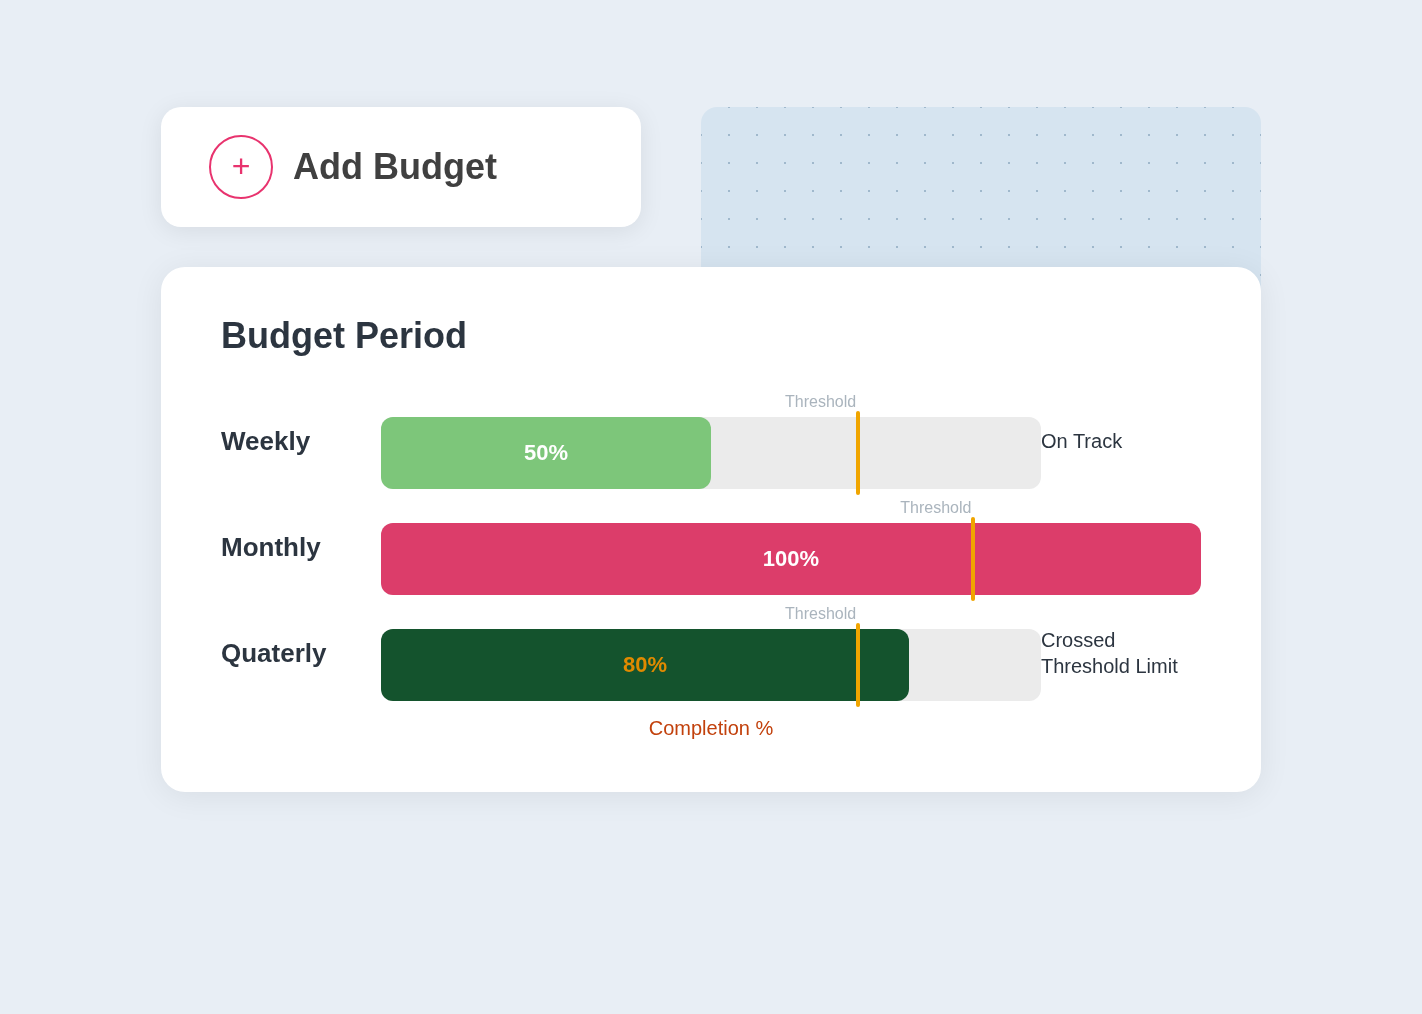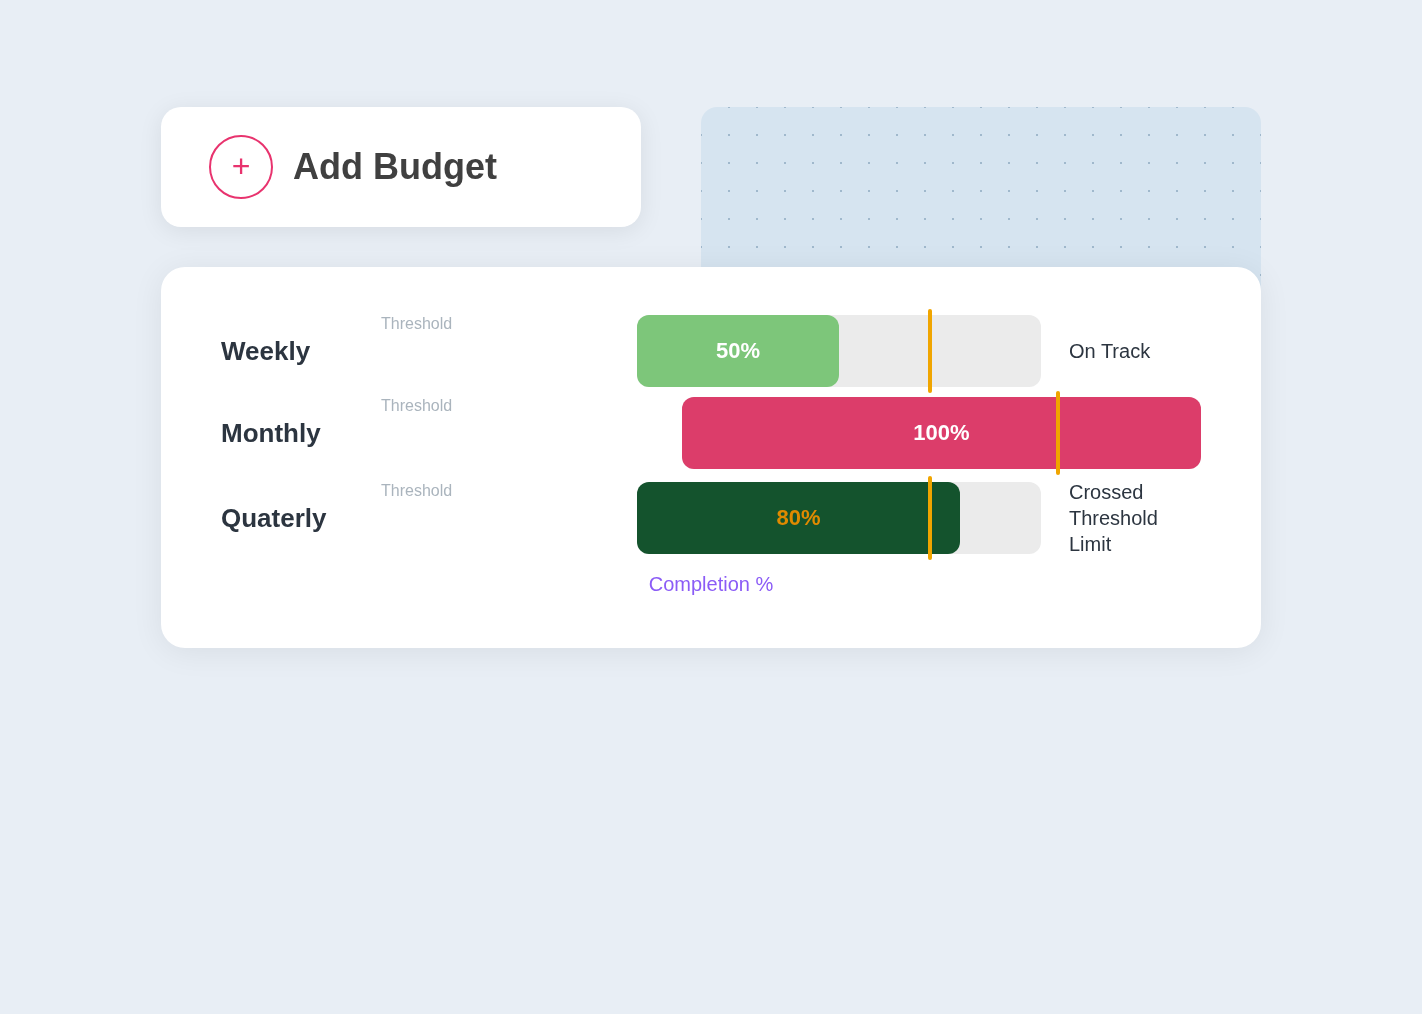--- a/index.html
+++ b/index.html
@@ -138,21 +138,21 @@
     }
 
     .row-label.bold {
       font-weight: 800;
     }
 
     .bar-container-wrapper {
       flex: 1;
       position: relative;
       display: flex;
-      flex-direction: row;
+      flex-direction: column;
       text-align: right;
     }
 
     .threshold-label-row {
       display: flex;
       justify-content: flex-end;
       padding-right: 28%;
       margin-bottom: 6px;
     }
 
@@ -217,21 +217,20 @@
       width: 4px;
       background: #f0a500;
       border-radius: 3px;
       z-index: 10;
     }
 
     
     .status-label {
       width: 160px;
       text-align: left;
-      padding-left: 28px;
       font-size: 20px;
       font-weight: 500;
       color: #2c3540;
       flex-shrink: 0;
       line-height: 1.3;
     }
 
     
     .row-group {
       margin-bottom: 8px;
@@ -242,21 +241,21 @@
       display: flex;
       align-items: center;
       margin-top: 16px;
       padding-left: 160px;
     }
 
     .completion-label {
       flex: 1;
       text-align: center;
       font-size: 20px;
-      color: #8b5cf6;
+      color: #c2410c;
       padding-right: 160px;
     }
   </style>
 </head>
 <body>
 
 <div class="outer-wrapper">
 
   <div class="dot-grid-bg"></div>
 
@@ -264,20 +263,21 @@
     <div class="add-budget-icon-circle">
       <span>+</span>
     </div>
     <span class="add-budget-label">Add Budget</span>
   </div>
 
   <div class="dot-row-bottom"></div>
 
   <div class="budget-panel">
 
+    <h2 class="budget-period-title">Budget Period</h2>
 
     <div class="row-group">
       <div class="budget-row">
         <div class="row-label">Weekly</div>
         <div class="bar-container-wrapper">
           <div class="threshold-label-row">
             <span class="threshold-label">Threshold</span>
           </div>
           <div class="bar-track">
             <div class="bar-fill bar-fill-green">

